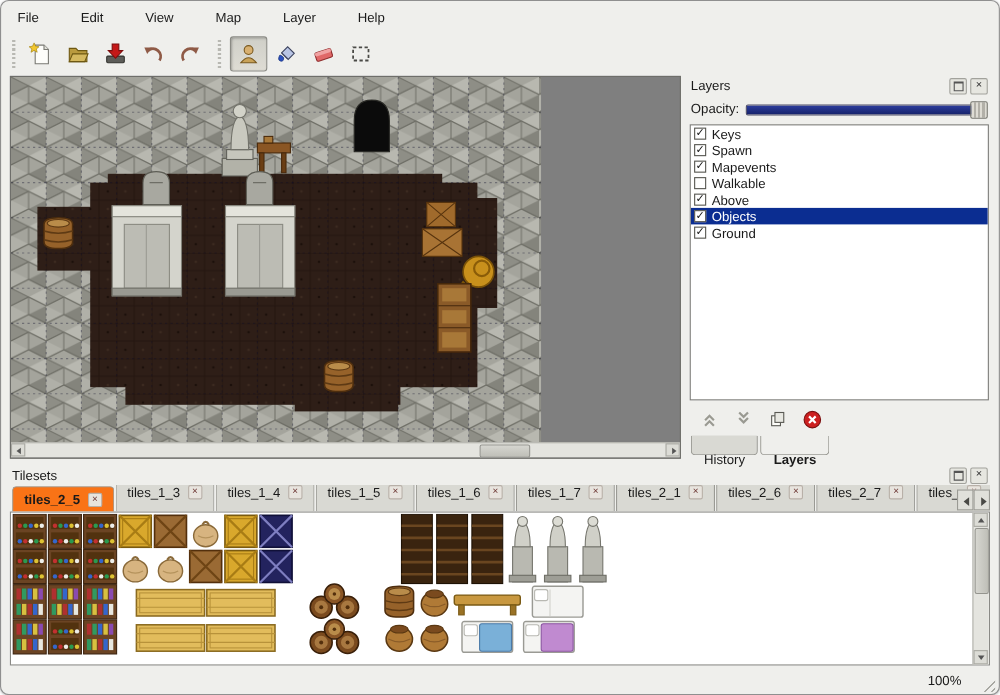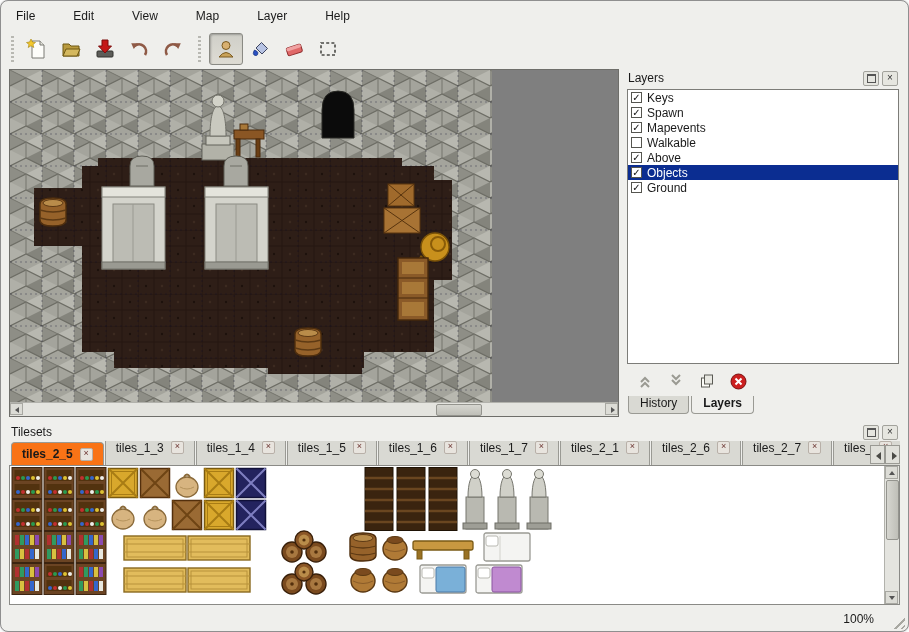--- a/index.html
+++ b/index.html
@@ -49,21 +49,21 @@
   .shandle{position:absolute;right:0;top:1px;width:14px;height:14px;border:1px solid #77776f;border-radius:2px;
            background:repeating-linear-gradient(90deg,#dedcd4 0 2px,#b2b0a8 2px 4px);}
   .layer-list{flex:1;background:#fff;border:1px solid #7c7c78;margin:2px 1px;overflow:hidden;}
   .layer-row{height:15px;display:flex;align-items:center;gap:5px;padding-left:3px;}
   .layer-row.selected{background:#0b2d91;color:#fff;}
   .cb{width:11px;height:11px;box-sizing:border-box;border:1px solid #55554f;background:#fff;color:#111;
       font-size:10px;line-height:9px;text-align:center;flex:none;}
   .layer-tools{height:26px;display:flex;align-items:center;gap:13px;padding:2px 10px;}
   .ltool{width:18px;height:18px;display:flex;align-items:center;justify-content:center;}
   .bottom-tabs{height:21px;display:flex;padding-left:2px;gap:2px;}
-  .btab{padding:0 11px 0;border:1px solid #9a9a94;border-top:none;border-radius:0 0 4px 4px;
+  .btab{padding:15px 11px 0;border:1px solid #9a9a94;border-top:none;border-radius:0 0 4px 4px;
         background:#d9d9d3;height:18px;box-sizing:border-box;}
   .btab.active{background:#efefec;font-weight:bold;}
   
   .tilesets-panel{margin:0 8px;height:182px;display:flex;flex-direction:column;}
   .ts-tabbar{position:relative;height:24px;display:flex;align-items:flex-end;overflow:hidden;padding-left:2px;}
   .ts-tab{flex:none;display:flex;align-items:center;gap:7px;height:36px;box-sizing:border-box;
           padding:0 10px;margin-right:1px;background:#d9d9d3;border:1px solid #9a9a94;border-bottom:none;
           border-radius:4px 4px 0 0;white-space:nowrap;}
   .ts-tab.active{background:#f97316;height:23px;font-weight:bold;position:relative;z-index:2;}
   .tab-close{width:11px;height:11px;border:1px solid #b8b0a8;border-radius:2px;background:#e8e4de;
@@ -297,20 +297,27 @@
 
     <div class="layers-panel">
       <div class="panel-title">
         <span class="t">Layers</span>
         <span class="title-btn">
             <span class="float-glyph"></span>
           </span>
         <span class="title-btn">×</span>
       </div>
 
+      <div class="opacity-row">
+        <span>Opacity:</span>
+        <div class="slider">
+          <div class="groove"></div>
+          <div class="shandle"></div>
+        </div>
+      </div>
 
       <div class="layer-list">
         <div class="layer-row">
           <span class="cb">✓</span>
           <span>Keys</span>
         </div>
         <div class="layer-row">
           <span class="cb">✓</span>
           <span>Spawn</span>
         </div>

